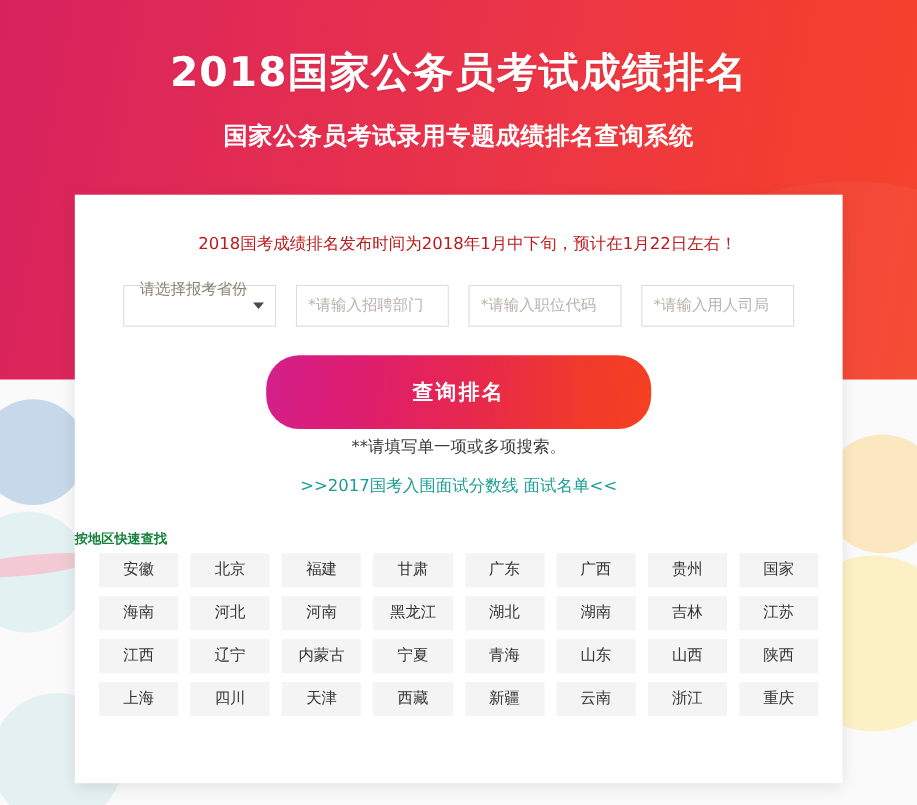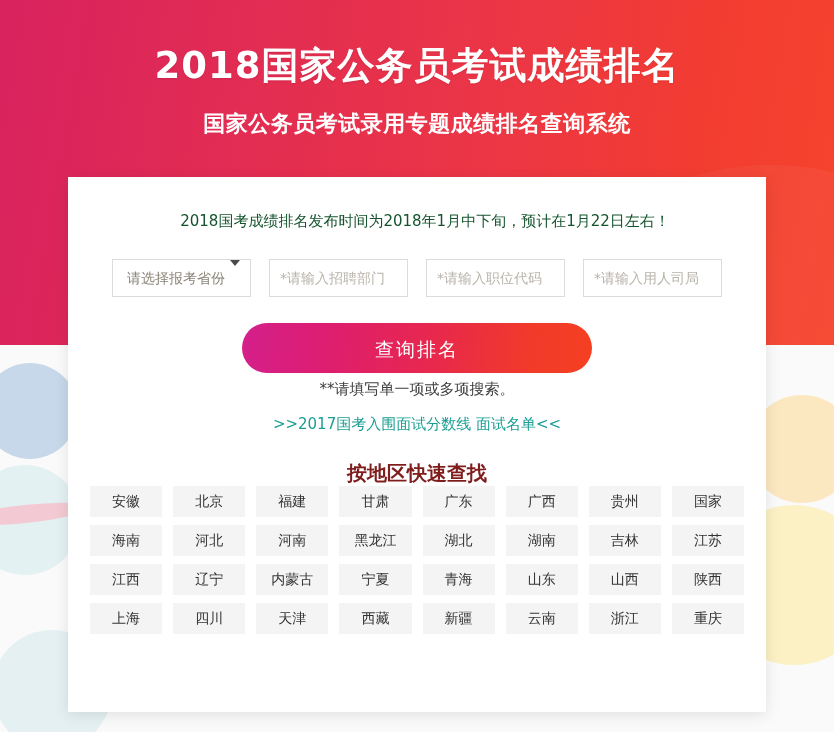--- a/index.html
+++ b/index.html
@@ -130,21 +130,21 @@
     top: 177px;
     width: 698px;
     height: 535px;
     background: #ffffff;
     box-shadow: 0 3px 14px rgba(0,0,0,.10);
   }
 
   .notice {
     margin-top: 32px;
     text-align: center;
-    color: #14532d;
+    color: #b91c1c;
     font-size: 15px;
     line-height: 24px;
     margin-left: 16px;
   }
 
   
   .fields {
     margin-top: 26px;
     display: flex;
     justify-content: center;
@@ -152,22 +152,22 @@
   }
   .field {
     position: relative;
     width: 139px;
     height: 38px;
     border: 1px solid #dcdcdc;
     background: #ffffff;
   }
   .field.select-field {
     display: flex;
-    align-items: flex-start;
-    padding: 0 10px 0 14px;
+    align-items: flex-end;
+    padding: 0 10px 15px 14px;
   }
   .select-label {
     flex: 1;
     font-size: 14px;
     color: #8b8578;
     line-height: 36px;
     white-space: nowrap;
   }
   .caret {
     width: 0; height: 0;
@@ -193,29 +193,29 @@
   }
 
   
   .search-btn-wrap {
     margin-top: 26px;
     display: flex;
     justify-content: center;
   }
   .search-btn {
     width: 350px;
-    height: 50px;
+    height: 67px;
     border: none;
     border-radius: 30px;
     cursor: pointer;
     background: linear-gradient(95deg, #d4208c 0%, #dd1d72 22%, #e8284c 55%, #f23a2a 82%, #f54021 100%);
     color: #ffffff;
     font-family: inherit;
     font-size: 19px;
-    font-weight: normal;
+    font-weight: bold;
     letter-spacing: 2px;
     line-height: 52px;
     text-align: center;
   }
 
   
   .hint {
     margin-top: 5px;
     text-align: center;
     font-size: 15px;
@@ -228,24 +228,24 @@
   }
   .link {
     font-size: 15px;
     color: #1a9e93;
     text-decoration: none;
     cursor: pointer;
   }
 
   .region-title {
     margin-top: 28px;
-    text-align: center;
-    font-size: 20px;
+    text-align: left;
+    font-size: 12px;
     font-weight: bold;
-    color: #7f1d1d;
+    color: #15803d;
     line-height: 22px;
   }
 
   
   .region-grid {
     margin: 2px auto 0 auto;
     width: 654px;
     display: grid;
     grid-template-columns: repeat(8, 1fr);
     column-gap: 11px;

